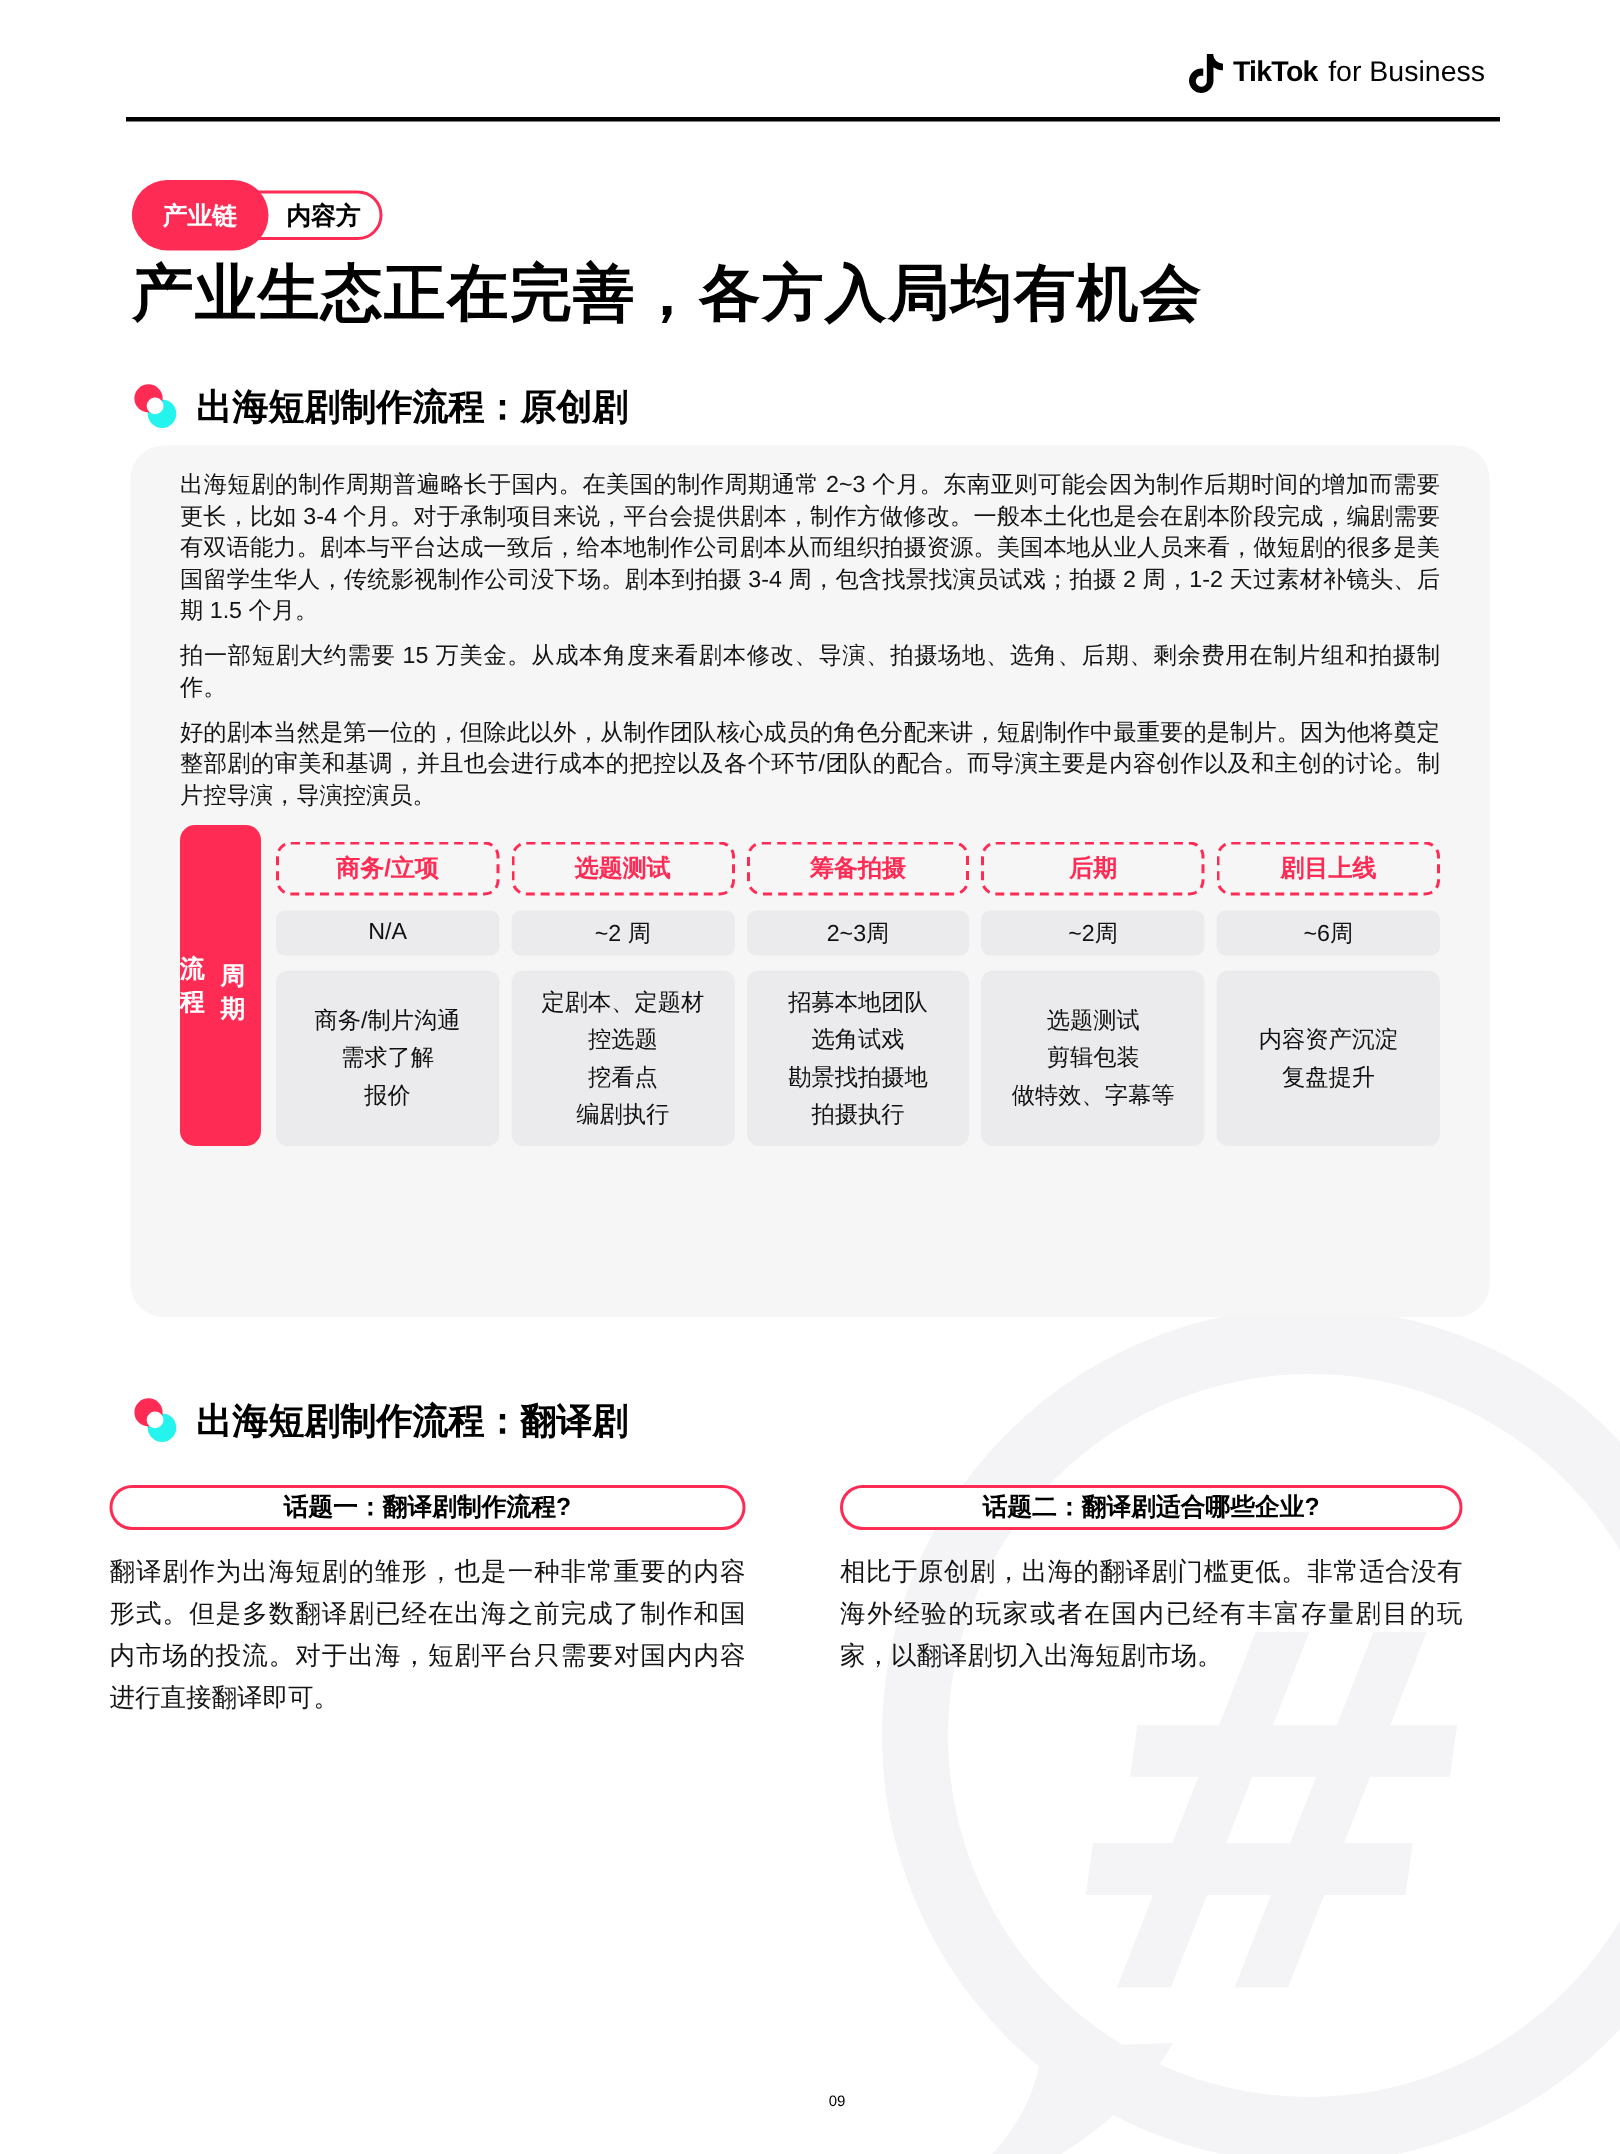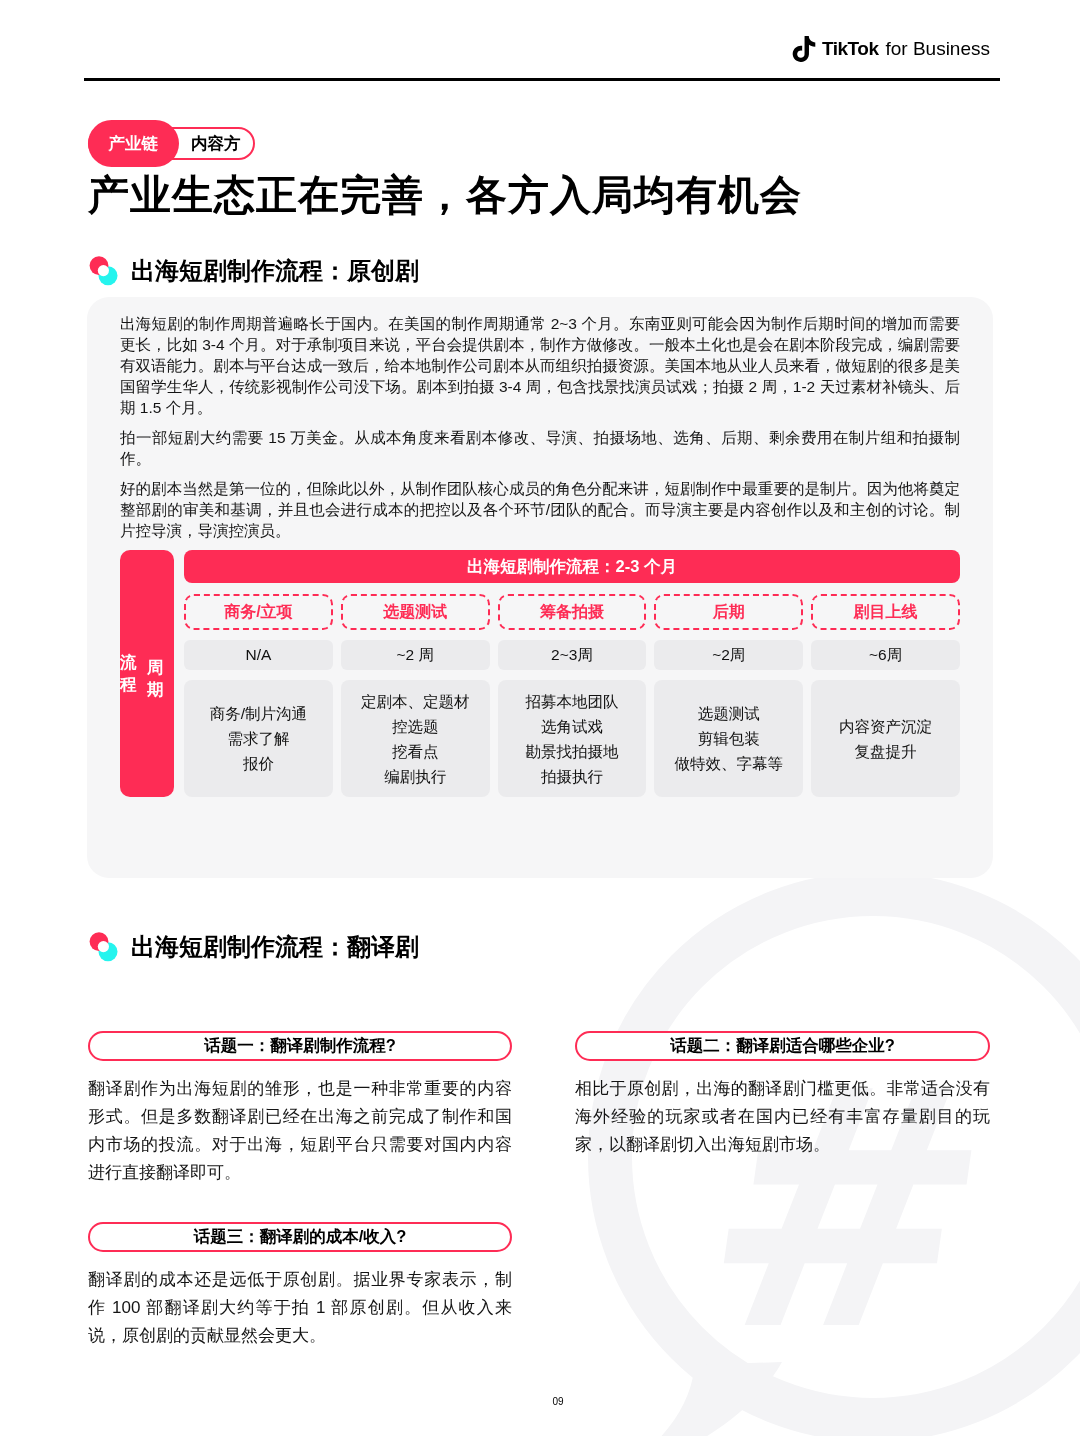--- a/index.html
+++ b/index.html
@@ -50,22 +50,22 @@
   .row-stages { margin-top:11px; }
   .row-durations { margin-top:10px; }
   .row-tasks { margin-top:10px; }
   .stage-pill { height:36px; border:2px dashed var(--accent); border-radius:10px; color:var(--accent);
           font-weight:700; font-size:16px; display:flex; align-items:center; justify-content:center; background:transparent; }
   .duration-cell { height:30px; background:var(--cell); border-radius:6px; font-size:15.5px; color:#111;
           display:flex; align-items:center; justify-content:center; }
   .task-cell { height:117px; background:var(--cell); border-radius:8px; font-size:15.5px; line-height:25px;
           color:#111; display:flex; align-items:center; justify-content:center; text-align:center; white-space:pre-line; padding:6px; }
   
-  .topics { position:absolute; top:990px; left:88px; width:902px; display:grid;
-          grid-template-columns:424px 415px; column-gap:63px; row-gap:35px; align-items:start;margin-top:41px; }
+  .topics { position:absolute; top:990px; left:73px; width:902px; display:grid;
+          grid-template-columns:424px 415px; column-gap:63px; row-gap:35px; align-items:start; }
   .topic-pill { height:30px; border:2px solid var(--accent); border-radius:999px; background:#fff;
           display:flex; align-items:center; justify-content:center; font-weight:700; font-size:16.5px; color:#000; }
   .topic-body { font-size:17px; line-height:28px; color:#141414; margin-top:14px; text-align:justify; }
   
   .page-number { position:absolute; top:1396px; left:0; right:0; text-align:center; font-size:10px; color:#000000;padding-left:36px; }
 </style>
 </head>
 <body>
 
 <div class="page" style="--accent:#FE2C55; --cyan:#25F4EE; --panel:#F6F6F7; --cell:#EBEBED;">
@@ -110,21 +110,20 @@
       <p>拍一部短剧大约需要 15 万美金。从成本角度来看剧本修改、导演、拍摄场地、选角、后期、剩余费用在制片组和拍摄制作。</p>
       <p>好的剧本当然是第一位的，但除此以外，从制作团队核心成员的角色分配来讲，短剧制作中最重要的是制片。因为他将奠定整部剧的审美和基调，并且也会进行成本的把控以及各个环节/团队的配合。而导演主要是内容创作以及和主创的讨论。制片控导演，导演控演员。</p>
 
       <div class="flow">
         <div class="flow-side">
           <div class="side-spacer"></div>
           <div class="side-label l1">流程</div>
           <div class="side-label l2">周期</div>
         </div>
         <div class="flow-main">
-          <div class="flow-header">出海短剧制作流程：2-3 个月</div>
           <div class="flow-row row-stages">
             <div class="stage-pill">商务/立项</div>
             <div class="stage-pill">选题测试</div>
             <div class="stage-pill">筹备拍摄</div>
             <div class="stage-pill">后期</div>
             <div class="stage-pill">剧目上线</div>
           </div>
           <div class="flow-row row-durations">
             <div class="duration-cell">N/A</div>
             <div class="duration-cell">~2 周</div>
@@ -165,22 +164,18 @@
 
     <div class="topics">
       <div class="topic">
         <div class="topic-pill">话题一：翻译剧制作流程?</div>
         <p class="topic-body">翻译剧作为出海短剧的雏形，也是一种非常重要的内容形式。但是多数翻译剧已经在出海之前完成了制作和国内市场的投流。对于出海，短剧平台只需要对国内内容进行直接翻译即可。</p>
       </div>
       <div class="topic">
         <div class="topic-pill">话题二：翻译剧适合哪些企业?</div>
         <p class="topic-body">相比于原创剧，出海的翻译剧门槛更低。非常适合没有海外经验的玩家或者在国内已经有丰富存量剧目的玩家，以翻译剧切入出海短剧市场。</p>
       </div>
-      <div class="topic">
-        <div class="topic-pill">话题三：翻译剧的成本/收入?</div>
-        <p class="topic-body">翻译剧的成本还是远低于原创剧。据业界专家表示，制作 100 部翻译剧大约等于拍 1 部原创剧。但从收入来说，原创剧的贡献显然会更大。</p>
-      </div>
     </div>
 
     <div class="page-number">09</div>
 
   </div>
 </div>
 
 </body></html>

